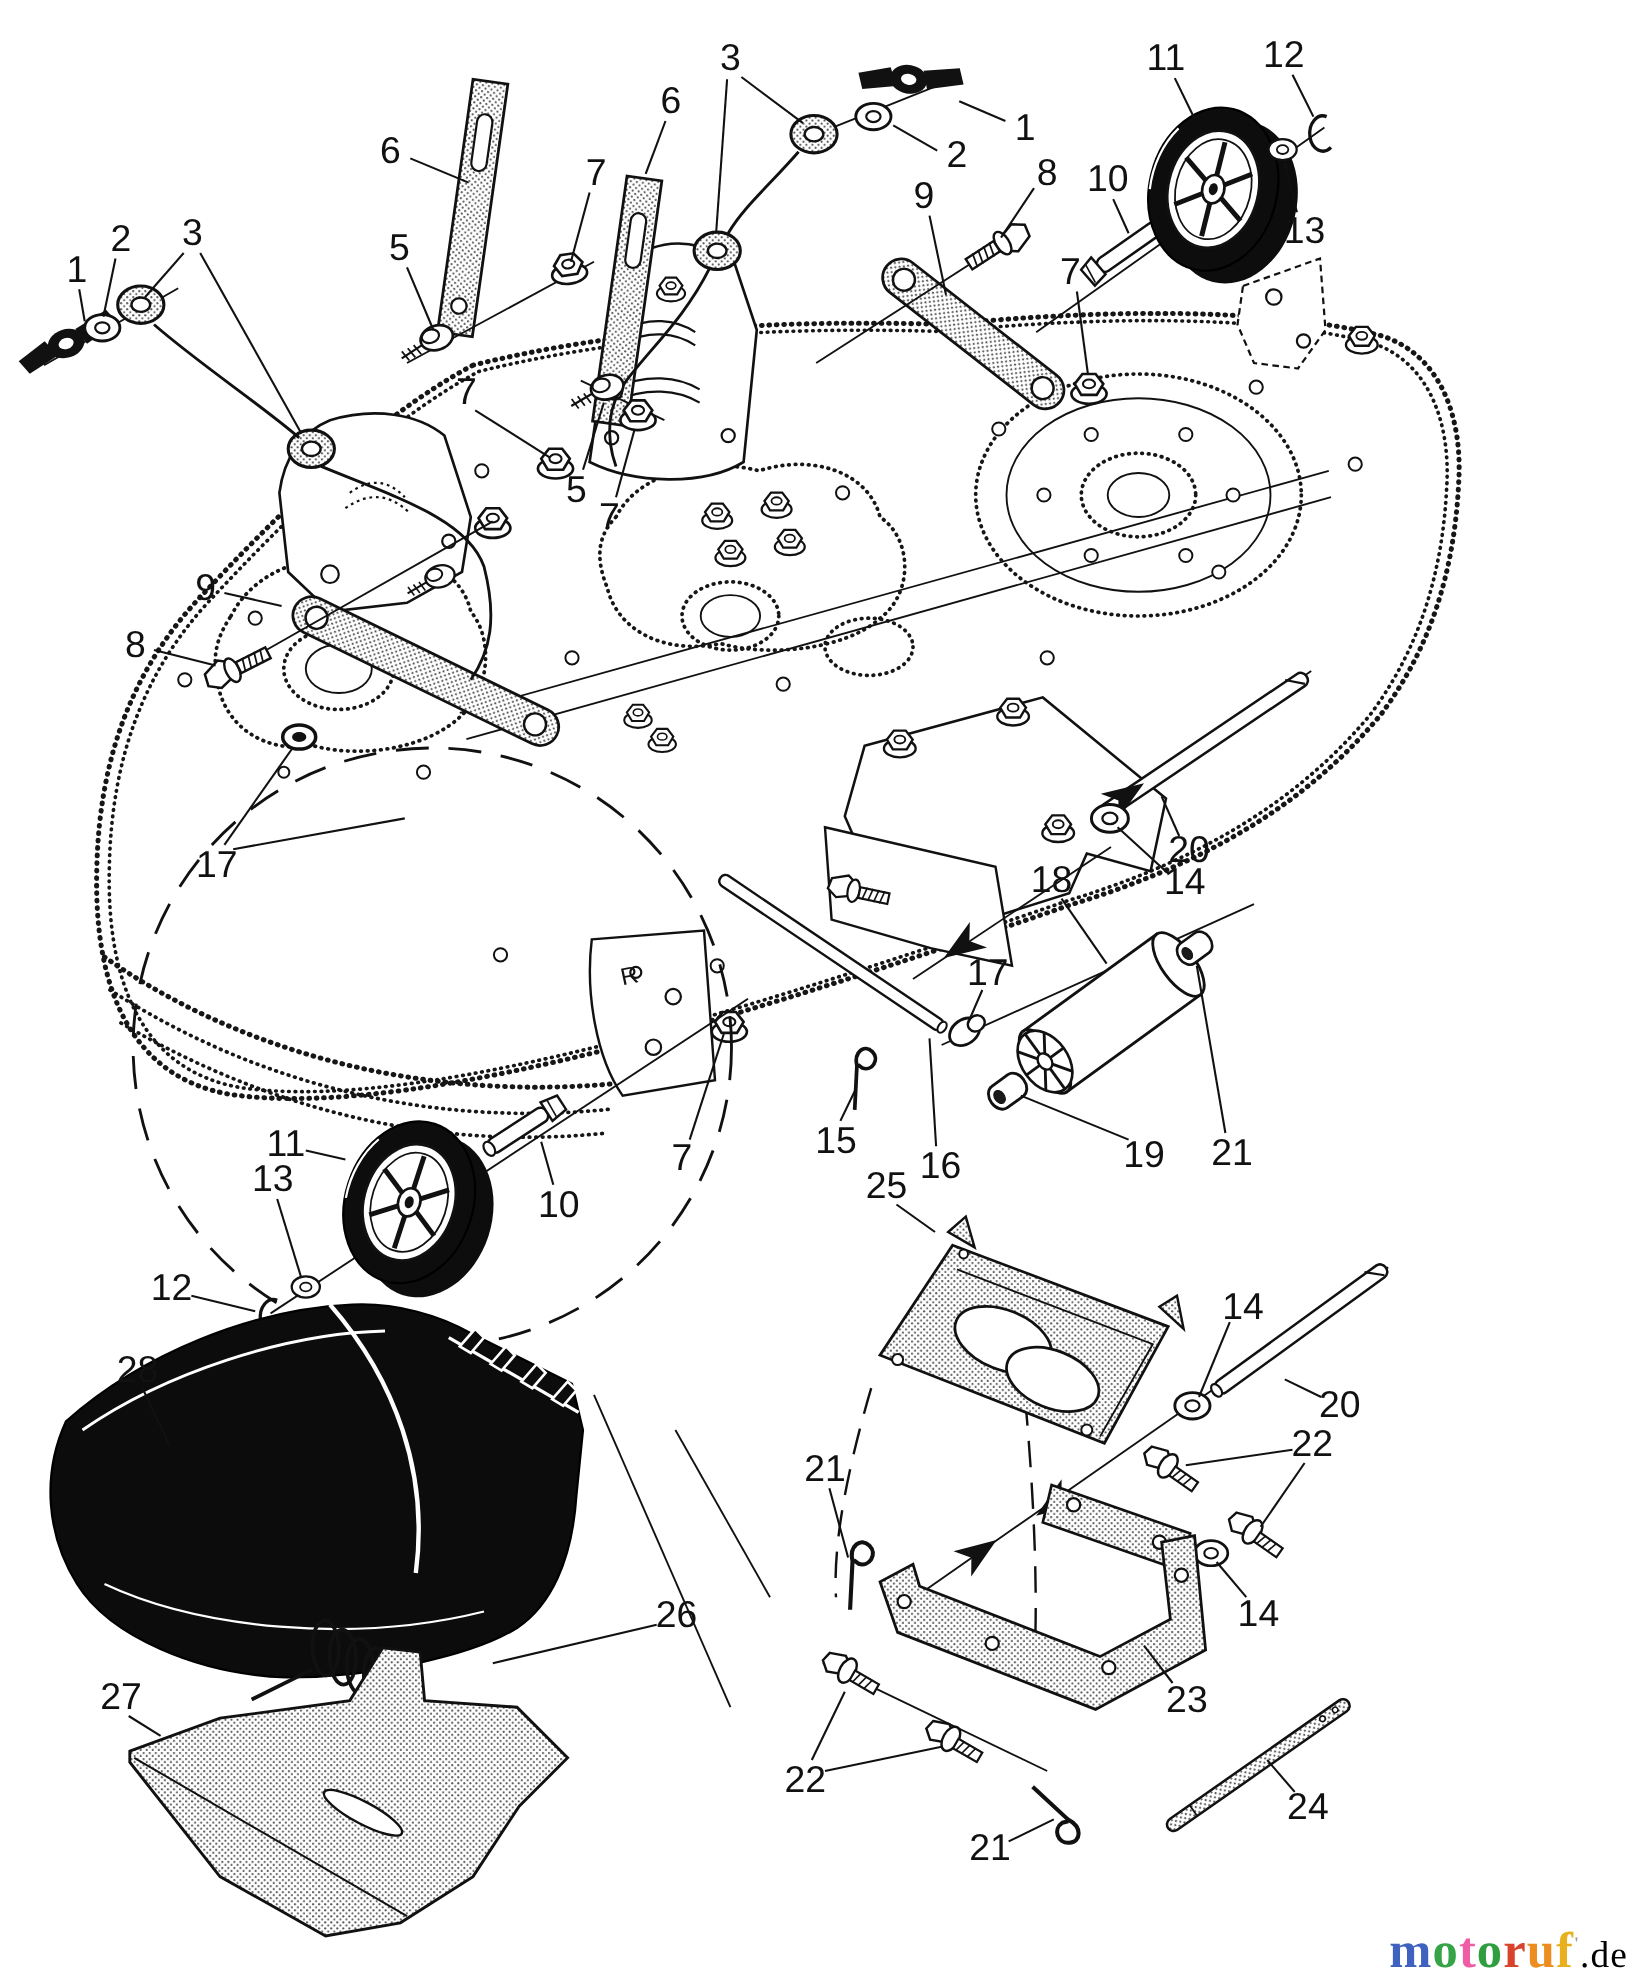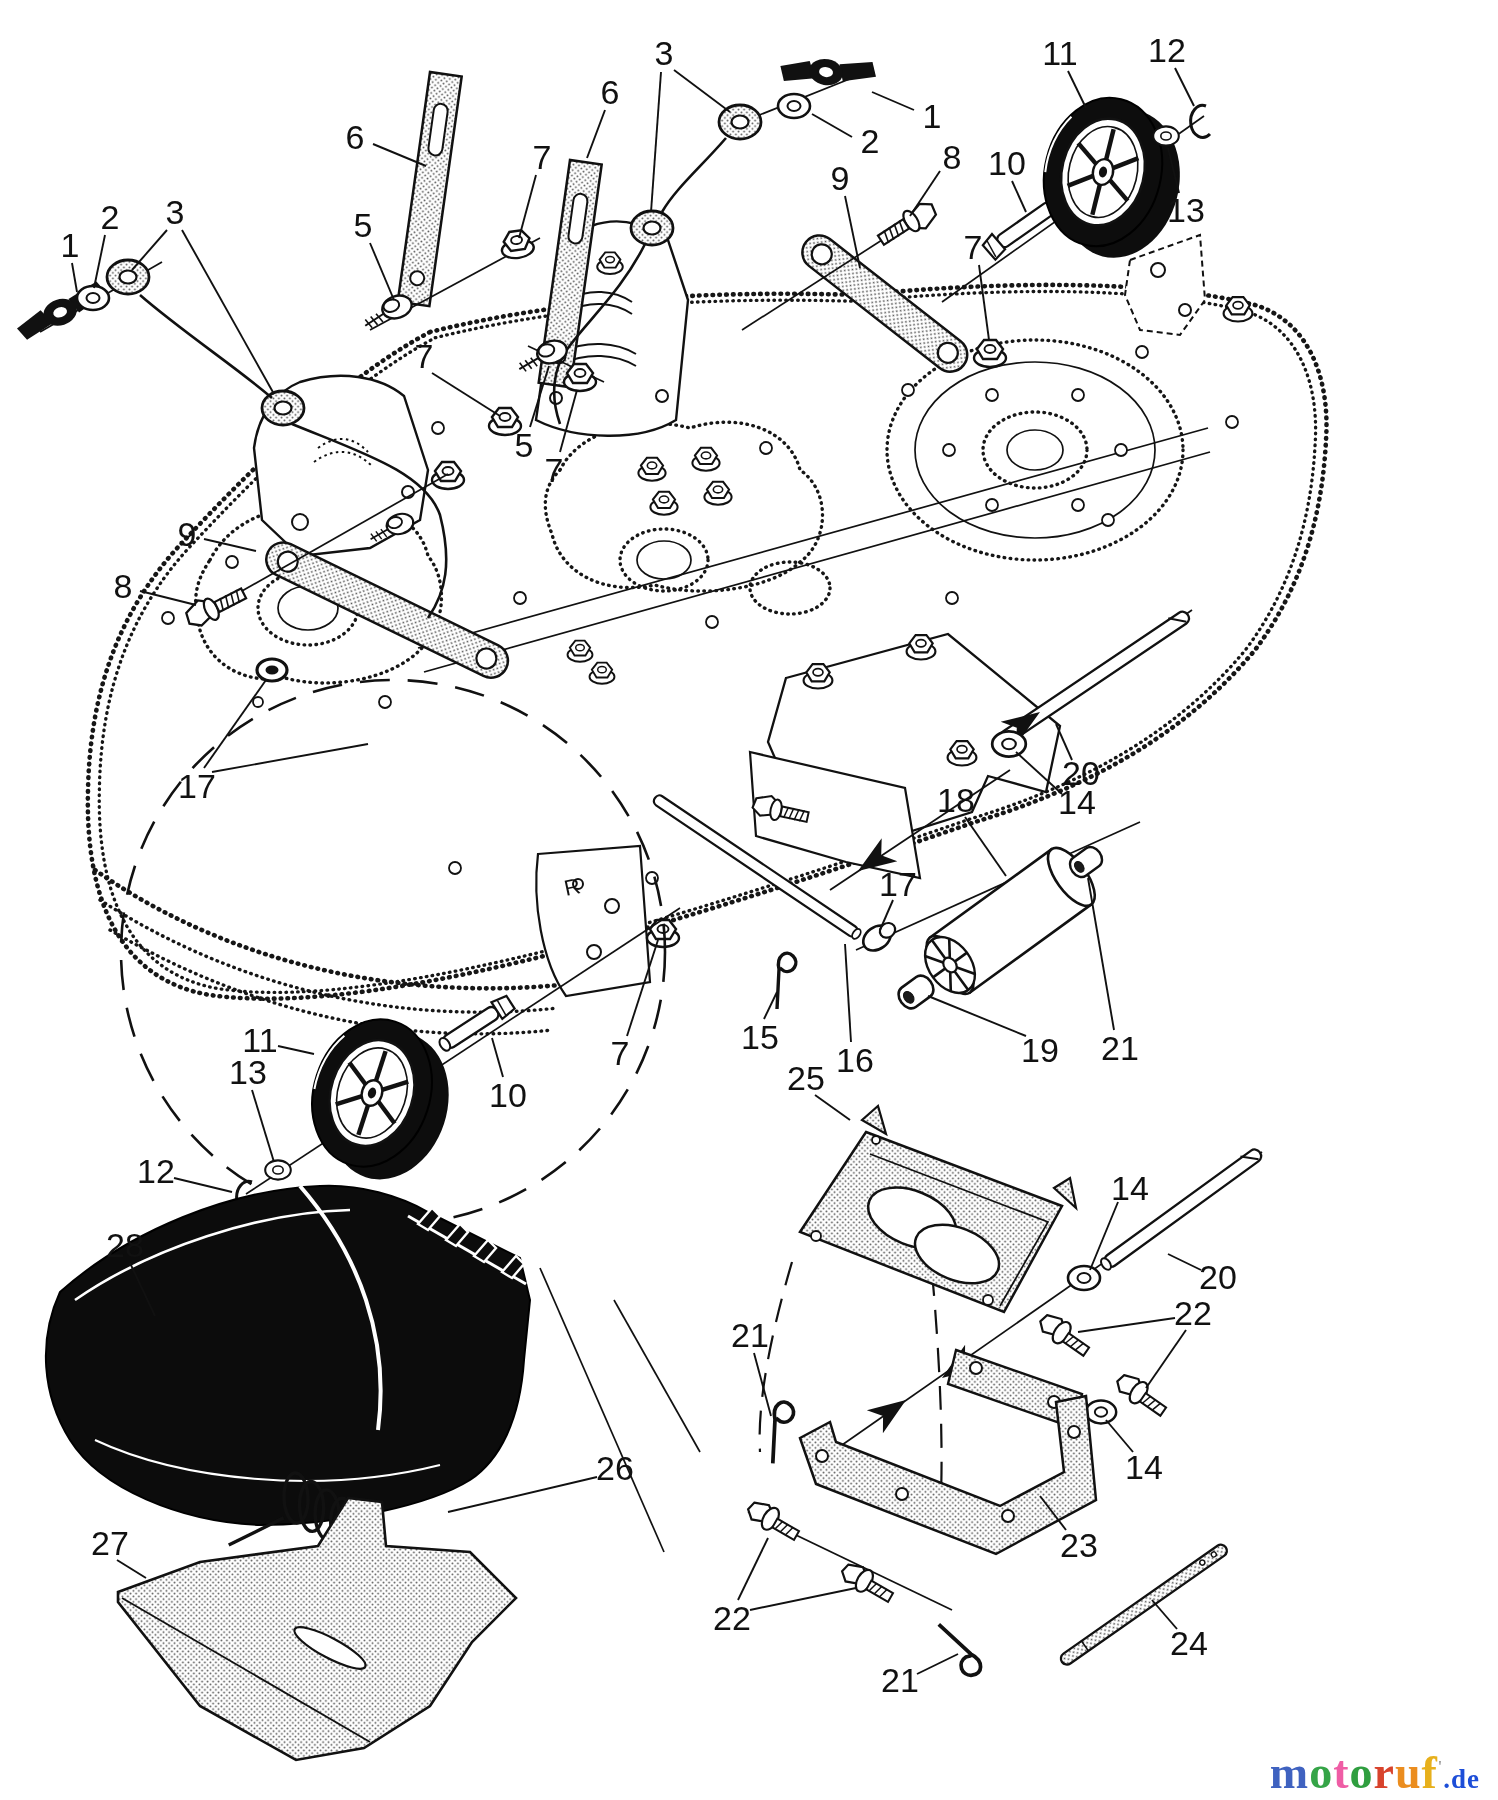--- a/index.html
+++ b/index.html
@@ -9,21 +9,21 @@
   .co{font:400 34px "Liberation Sans",sans-serif;fill:#111;}
   .leader{stroke:#111;stroke-width:1.9;fill:none;}
   .ink{stroke:#111;fill:none;}
   .dotted{stroke:#161616;fill:none;stroke-width:4.6;stroke-dasharray:.6 6.2;stroke-linecap:round;}
   .dotted2{stroke:#161616;fill:none;stroke-width:3.4;stroke-dasharray:.6 5.4;stroke-linecap:round;}
   .thin{stroke:#111;stroke-width:1.7;fill:none;}
   .dash{stroke:#111;stroke-width:2.6;fill:none;stroke-dasharray:30 18;}
   .dash2{stroke:#111;stroke-width:2.2;fill:none;stroke-dasharray:24 14;}
   .wm{position:absolute;right:18px;bottom:4px;font-family:"Liberation Serif",serif;
       font-weight:700;font-size:46px;line-height:1;letter-spacing:1px;}
-  .wm .de{font-size:27px;color:#1d4ed8;font-weight:700;}
+  .wm .de{font-size:34px;color:#000000;font-weight:400;}
   .wm .tm{font-size:16px;color:#9a9a9a;vertical-align:super;}
 </style>
 </head>
 <body>
 
 <div class="stage">
 <svg id="scene" viewBox="0 0 1498 1800" width="1498" height="1800">
   <defs>
     <pattern id="dots" width="5.5" height="5.5" patternUnits="userSpaceOnUse">
       <rect width="5.5" height="5.5" fill="#ffffff"></rect>

